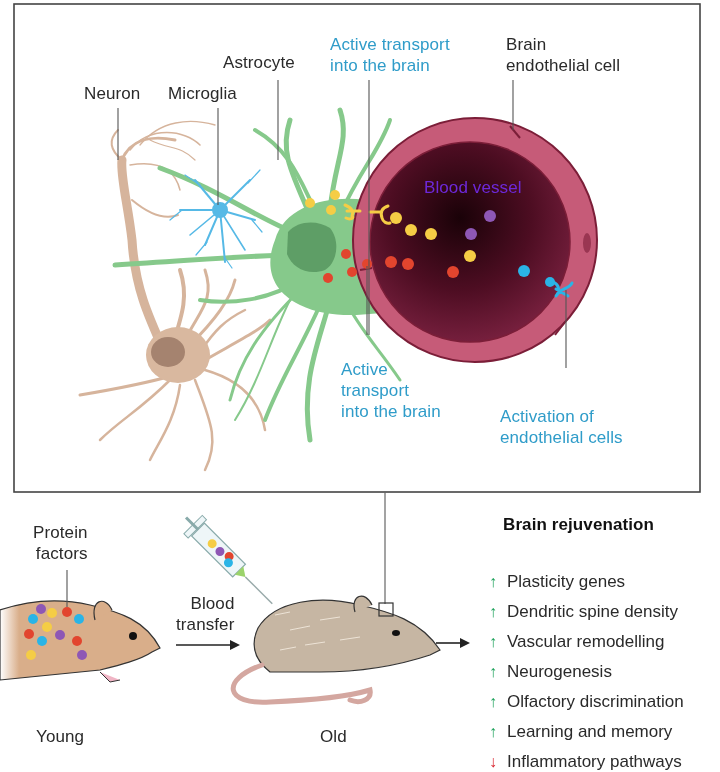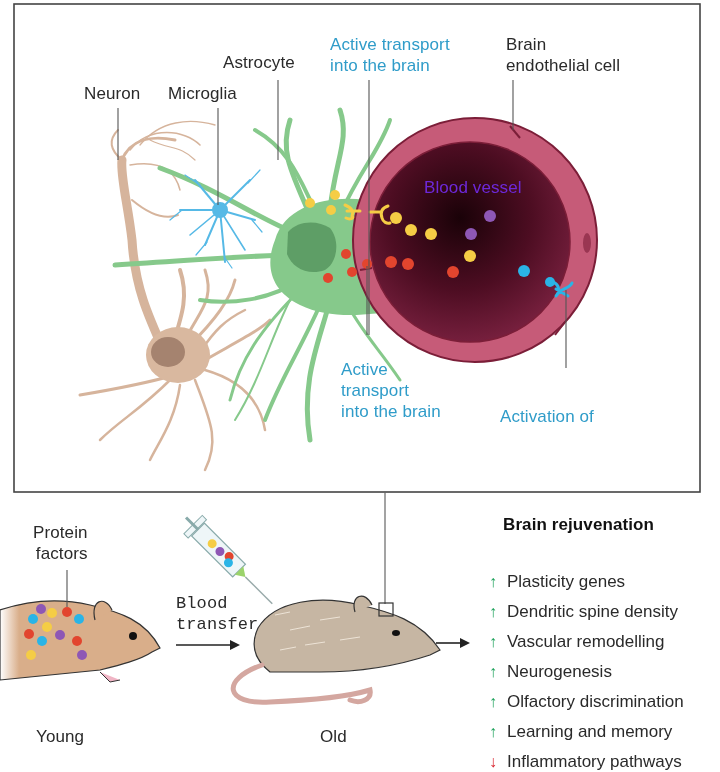--- a/index.html
+++ b/index.html
@@ -209,27 +209,28 @@
   <div>endothelial cell</div>
 </div>
 <div class="lbl white" style="left:424px; top:177px;">Blood vessel</div>
 <div class="lbl blue" style="left:341px; top:359px;">
   <div>Active</div>
   <div>transport</div>
   <div>into the brain</div>
 </div>
 <div class="lbl blue" style="left:500px; top:380px;margin-top:26px;">
   <div>Activation of</div>
+  <div>endothelial cells</div>
 </div>
 
 <div class="lbl" style="left:33px; top:522px; text-align:right;">
   <div>Protein</div>
   <div>factors</div>
 </div>
-<div class="lbl" style="left:176px; top:593px; text-align:left;font-family:Liberation Mono, monospace;">
+<div class="lbl" style="left:176px; top:593px; text-align:right;">
   <div>Blood</div>
   <div>transfer</div>
 </div>
 <div class="lbl" style="left:36px; top:726px;">Young</div>
 <div class="lbl" style="left:320px; top:726px;">Old</div>
 
 <div class="lbl title" style="left:503px; top:514px;">Brain rejuvenation</div>
 <ul class="list">
   <li>
       <span class="arr up">↑</span>

